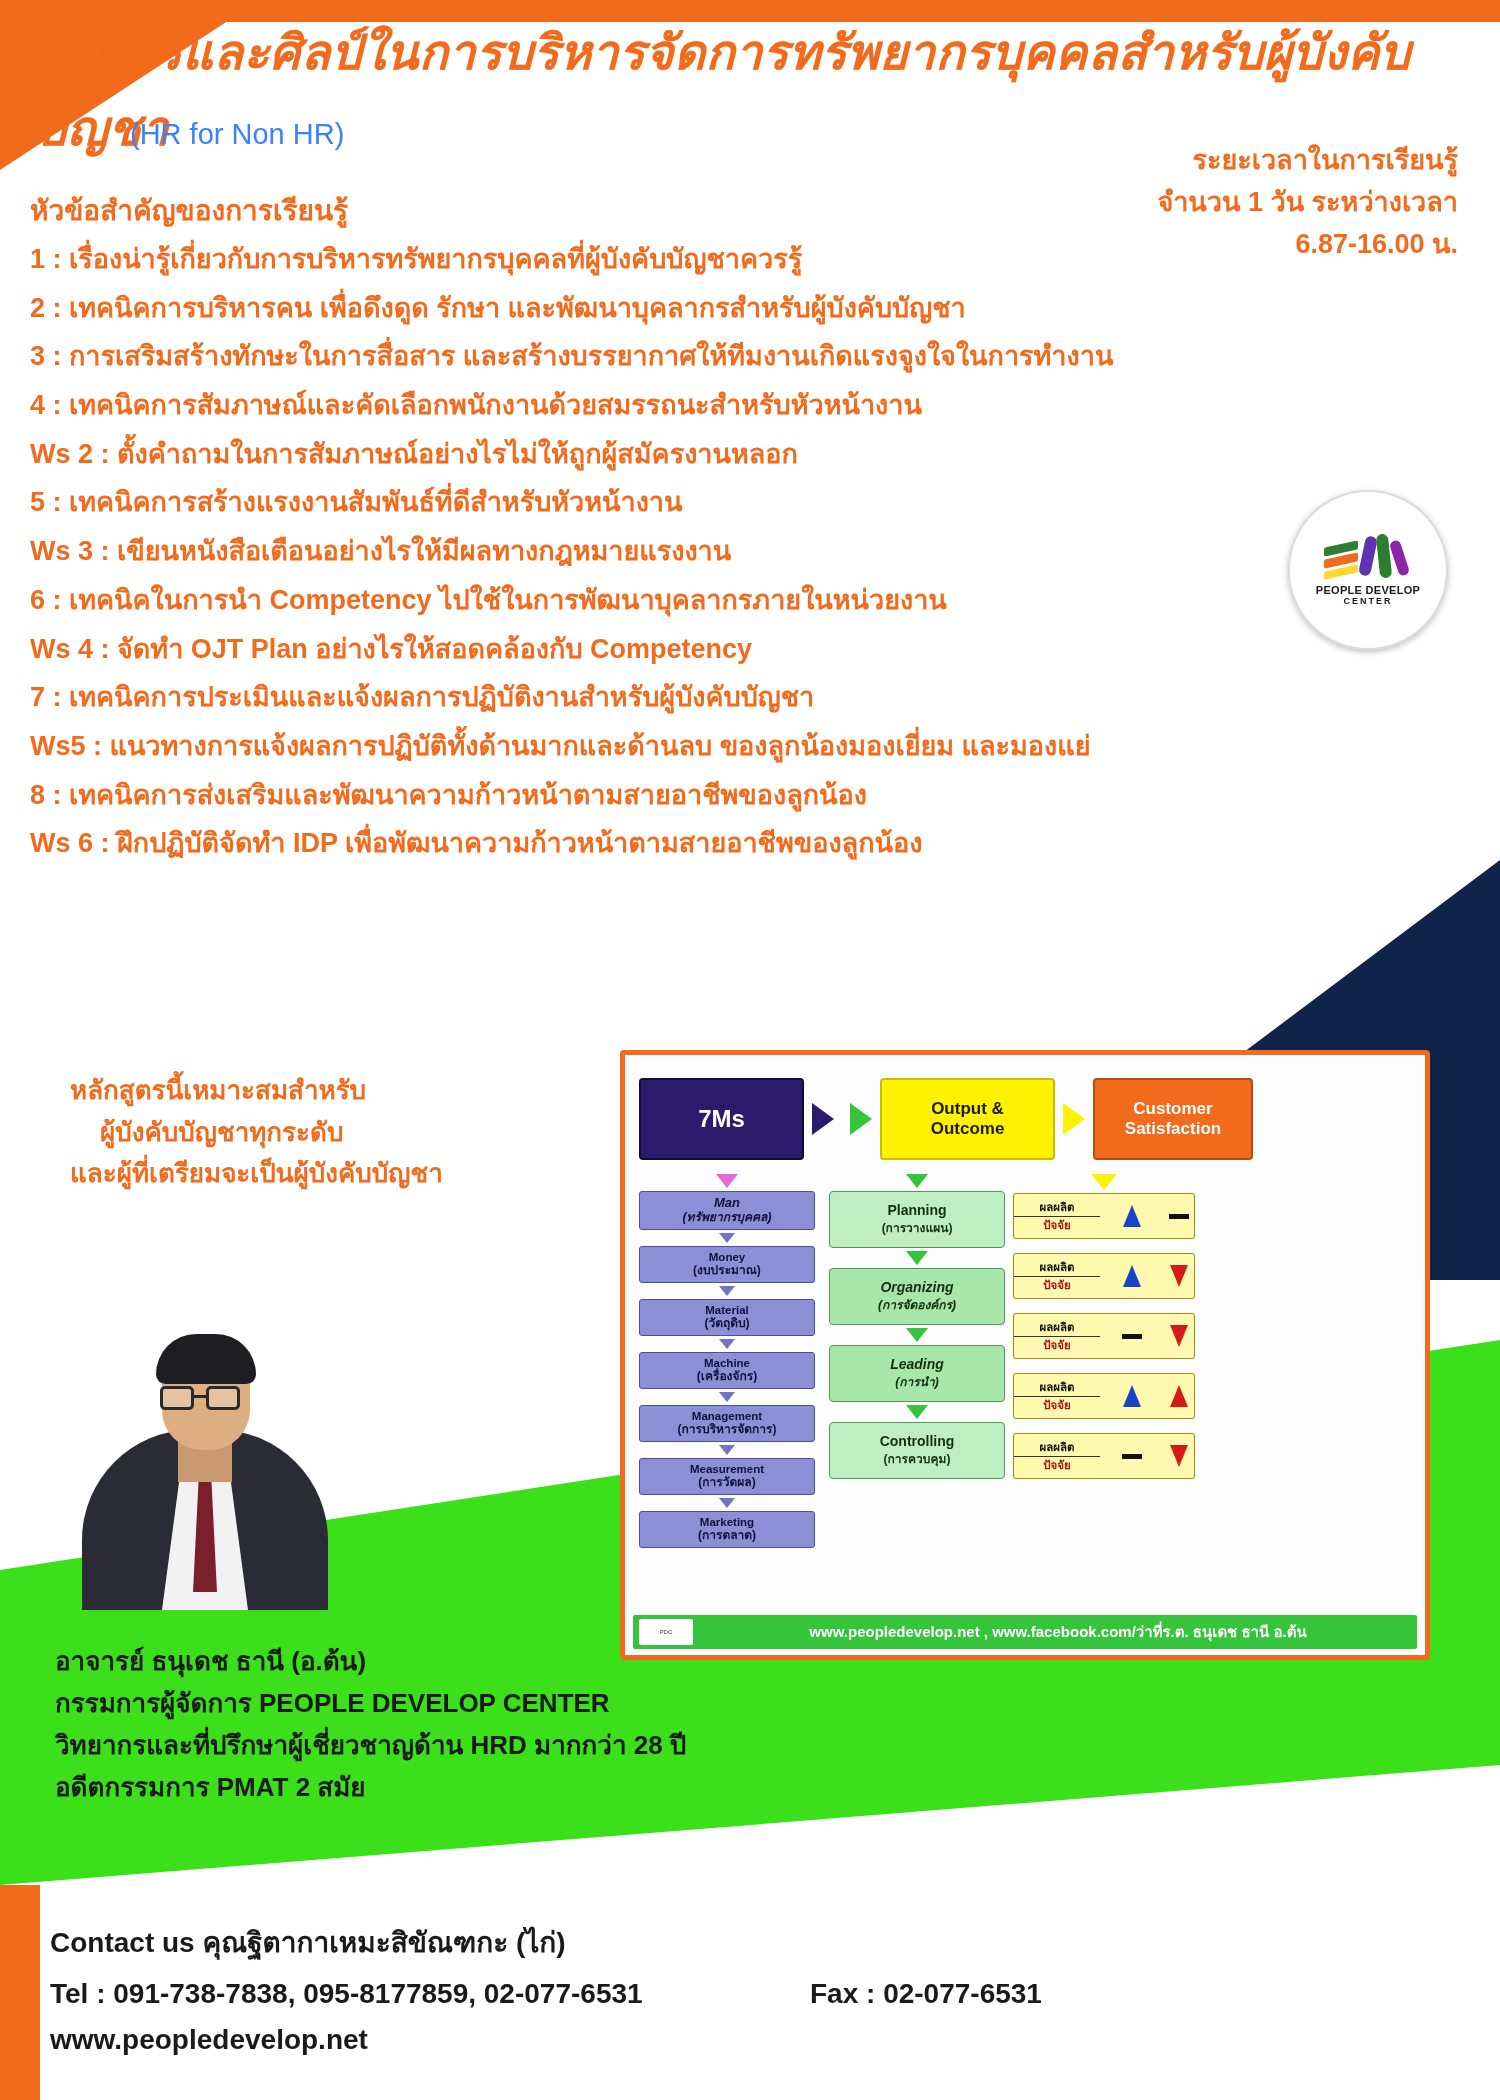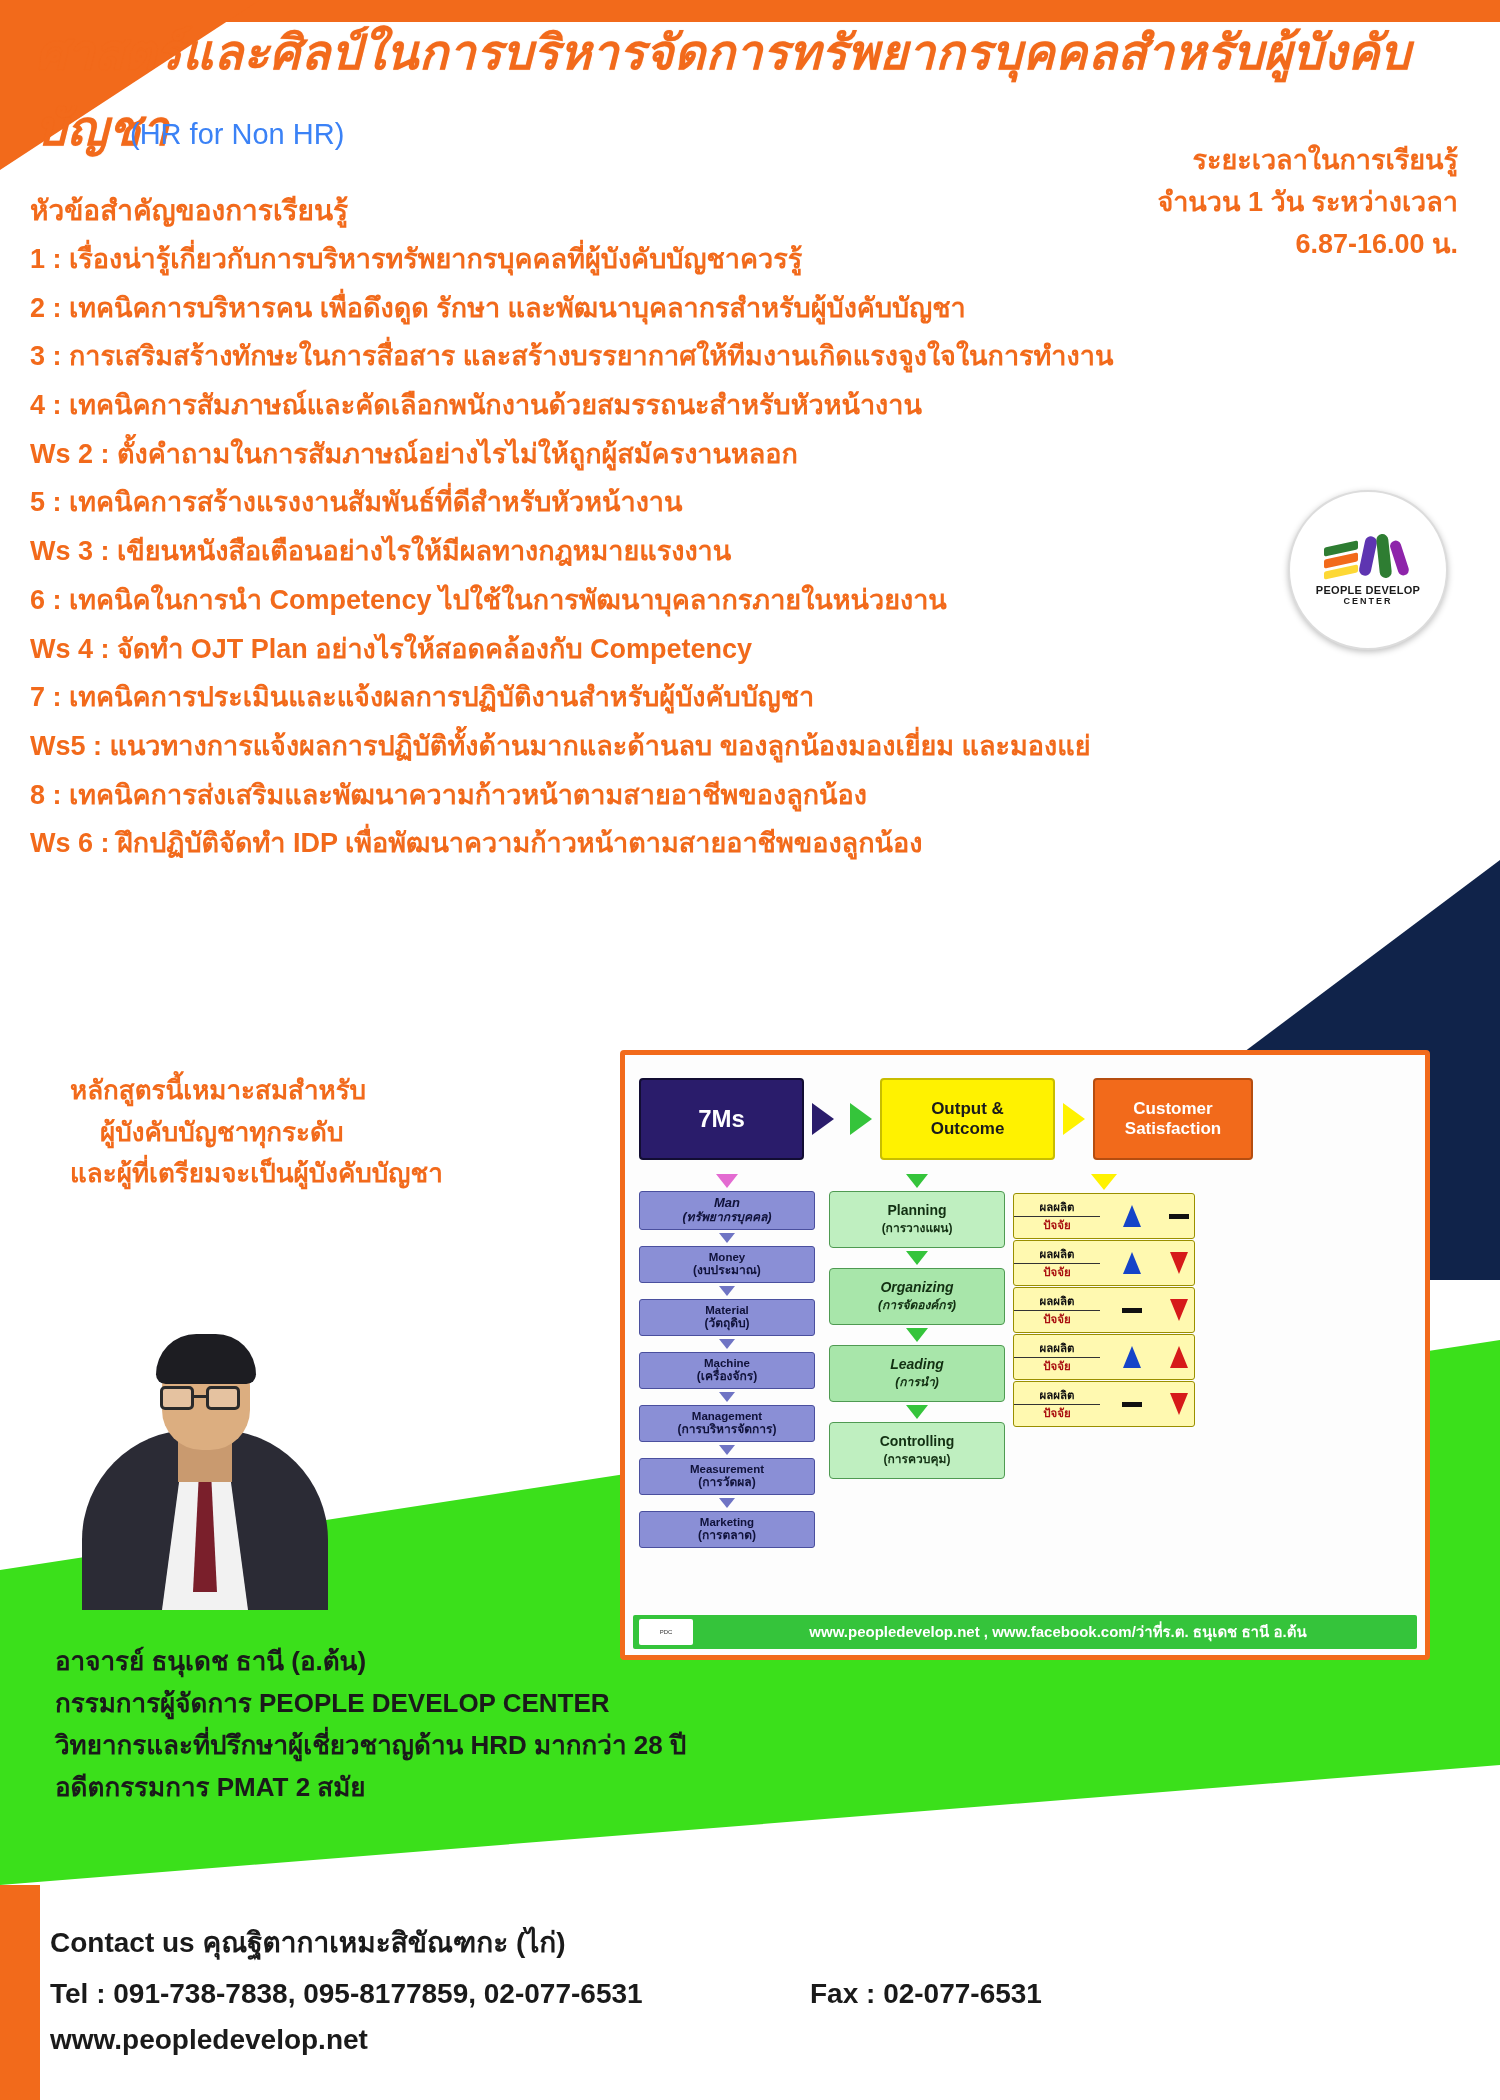--- a/index.html
+++ b/index.html
@@ -152,21 +152,21 @@
 
   .p-item {
     background: #BFEFC0; border: 1px solid #4f9a52; color: #123012;
     font-size: 14px; text-align: center; padding: 10px 2px; border-radius: 4px; font-weight: bold;
   }
   .p-item.em { font-style: italic; background: #A8E6AA; }
   .p-sub { display: block; font-size: 12px; font-weight: bold; }
 
   .kpi {
     display: flex; align-items: center; border: 1px solid #9a8f00;
-    background: #FFF9B0; border-radius: 3px; margin-bottom: 1px; height: 46px; gap: 16px;
+    background: #FFF9B0; border-radius: 3px; margin-bottom: 14px; height: 46px; gap: 16px;
   }
   .kpi .lbl {
     width: 86px; font-size: 11.5px; text-align: center; color: #a11; font-weight: bold; line-height: 1.25;
   }
   .kpi .lbl b { display: block; color: #111; border-bottom: 1px solid #333; padding-bottom: 1px; margin-bottom: 1px; }
   .kpi .ind { flex: 1; display: flex; align-items: center; justify-content: center; }
   .up, .down {
     width: 0; height: 0; border-left: 9px solid transparent; border-right: 9px solid transparent;
   }
   .up { border-bottom: 22px solid #1544C8; }

